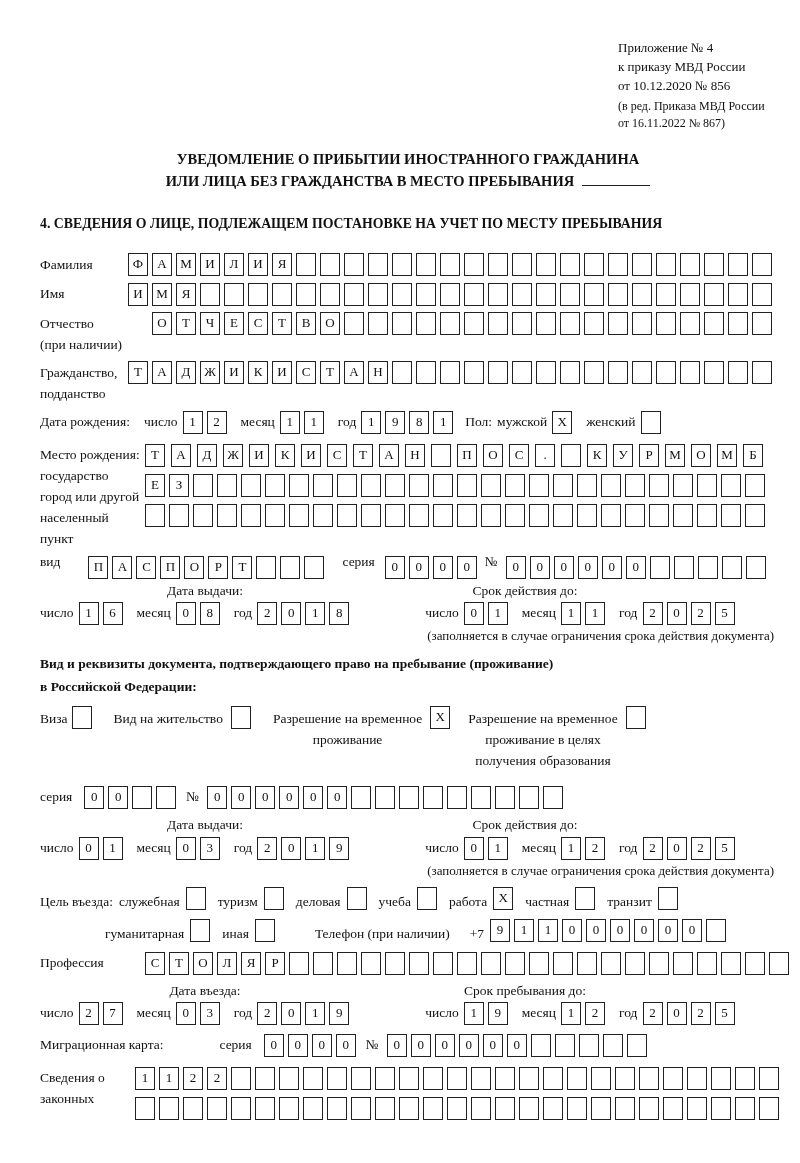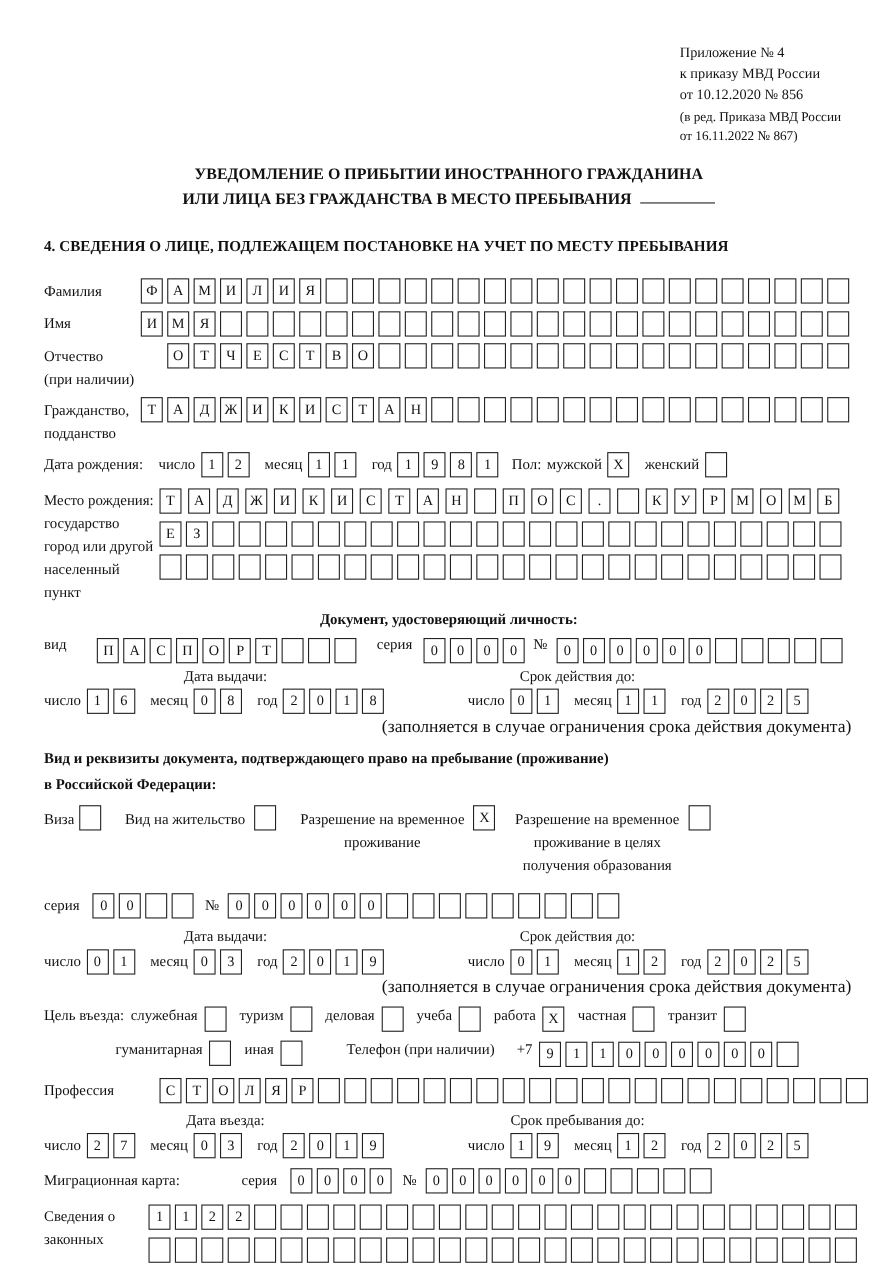--- a/index.html
+++ b/index.html
@@ -31,29 +31,29 @@
 
   
   .dates-head{display:flex;margin-top:4px;margin-bottom:2px;}
   .dates-head .dh-left{width:330px;text-align:center;}
   .dates-head .dh-right{width:310px;text-align:center;}
   .dgroup-row{display:flex;align-items:flex-start;margin-bottom:3px;}
   .dgroup{display:flex;align-items:center;white-space:nowrap;}
   .dgroup .dword{margin-right:5px;}
   .dgroup .dword.mid{margin-left:10px;}
   .dgroup-right{margin-left:72px;}
-  .limit-note{text-align:right;font-size:16px;margin:1px 2px 8px 0;}
+  .limit-note{text-align:right;font-size:13px;margin:1px 2px 8px 0;}
 
   .para{line-height:23px;font-weight:bold;}
   .options-row{display:flex;align-items:flex-start;margin-top:8px;margin-bottom:14px;}
   .opt{display:flex;align-items:flex-start;}
   .opt .opt-label{text-align:center;line-height:21px;padding-top:2px;}
   .opt .checkbox{margin-left:8px;}
 
-  .purpose-row{display:flex;align-items:flex-start;margin-bottom:8px;flex-wrap:nowrap;}
+  .purpose-row{display:flex;align-items:flex-end;margin-bottom:8px;flex-wrap:nowrap;}
   .purpose-row .plabel{margin-right:6px;}
   .purpose-row .checkbox{margin-right:12px;}
   .indent65{padding-left:65px;}
 
   .serial-row{display:flex;align-items:center;margin:10px 0 8px 0;}
   .serial-row .slabel{margin-right:12px;}
   .serial-row .no-label{margin:0 8px 0 6px;}
 
   .bold-center{font-weight:bold;text-align:center;margin:6px 0 7px 0;}
 </style>
@@ -132,21 +132,20 @@
       <div>город или другой</div>
       <div>населенный пункт</div>
     </div>
     <div>
       <div class="cellrow cells wide"><span class="cell">Т</span><span class="cell">А</span><span class="cell">Д</span><span class="cell">Ж</span><span class="cell">И</span><span class="cell">К</span><span class="cell">И</span><span class="cell">С</span><span class="cell">Т</span><span class="cell">А</span><span class="cell">Н</span><span class="cell"></span><span class="cell">П</span><span class="cell">О</span><span class="cell">С</span><span class="cell">.</span><span class="cell"></span><span class="cell">К</span><span class="cell">У</span><span class="cell">Р</span><span class="cell">М</span><span class="cell">О</span><span class="cell">М</span><span class="cell">Б</span></div>
       <div class="cellrow cells"><span class="cell">Е</span><span class="cell">З</span><span class="cell"></span><span class="cell"></span><span class="cell"></span><span class="cell"></span><span class="cell"></span><span class="cell"></span><span class="cell"></span><span class="cell"></span><span class="cell"></span><span class="cell"></span><span class="cell"></span><span class="cell"></span><span class="cell"></span><span class="cell"></span><span class="cell"></span><span class="cell"></span><span class="cell"></span><span class="cell"></span><span class="cell"></span><span class="cell"></span><span class="cell"></span><span class="cell"></span><span class="cell"></span><span class="cell"></span></div>
       <div class="cellrow cells"><span class="cell"></span><span class="cell"></span><span class="cell"></span><span class="cell"></span><span class="cell"></span><span class="cell"></span><span class="cell"></span><span class="cell"></span><span class="cell"></span><span class="cell"></span><span class="cell"></span><span class="cell"></span><span class="cell"></span><span class="cell"></span><span class="cell"></span><span class="cell"></span><span class="cell"></span><span class="cell"></span><span class="cell"></span><span class="cell"></span><span class="cell"></span><span class="cell"></span><span class="cell"></span><span class="cell"></span><span class="cell"></span><span class="cell"></span></div>
     </div>
   </div>
 
-  <div class="bold-center">Документ, удостоверяющий личность:</div>
 
   <div class="dgroup-row">
     <span class="dword" style="margin-right:28px;">вид</span>
     <span class="cells"><span class="cell">П</span><span class="cell">А</span><span class="cell">С</span><span class="cell">П</span><span class="cell">О</span><span class="cell">Р</span><span class="cell">Т</span><span class="cell"></span><span class="cell"></span><span class="cell"></span></span>
     <span class="dword" style="margin:0 10px 0 14px;">серия</span>
     <span class="cells"><span class="cell">0</span><span class="cell">0</span><span class="cell">0</span><span class="cell">0</span></span>
     <span class="dword" style="margin:0 8px 0 4px;">№</span>
     <span class="cells"><span class="cell">0</span><span class="cell">0</span><span class="cell">0</span><span class="cell">0</span><span class="cell">0</span><span class="cell">0</span><span class="cell"></span><span class="cell"></span><span class="cell"></span><span class="cell"></span><span class="cell"></span></span>
   </div>
 

